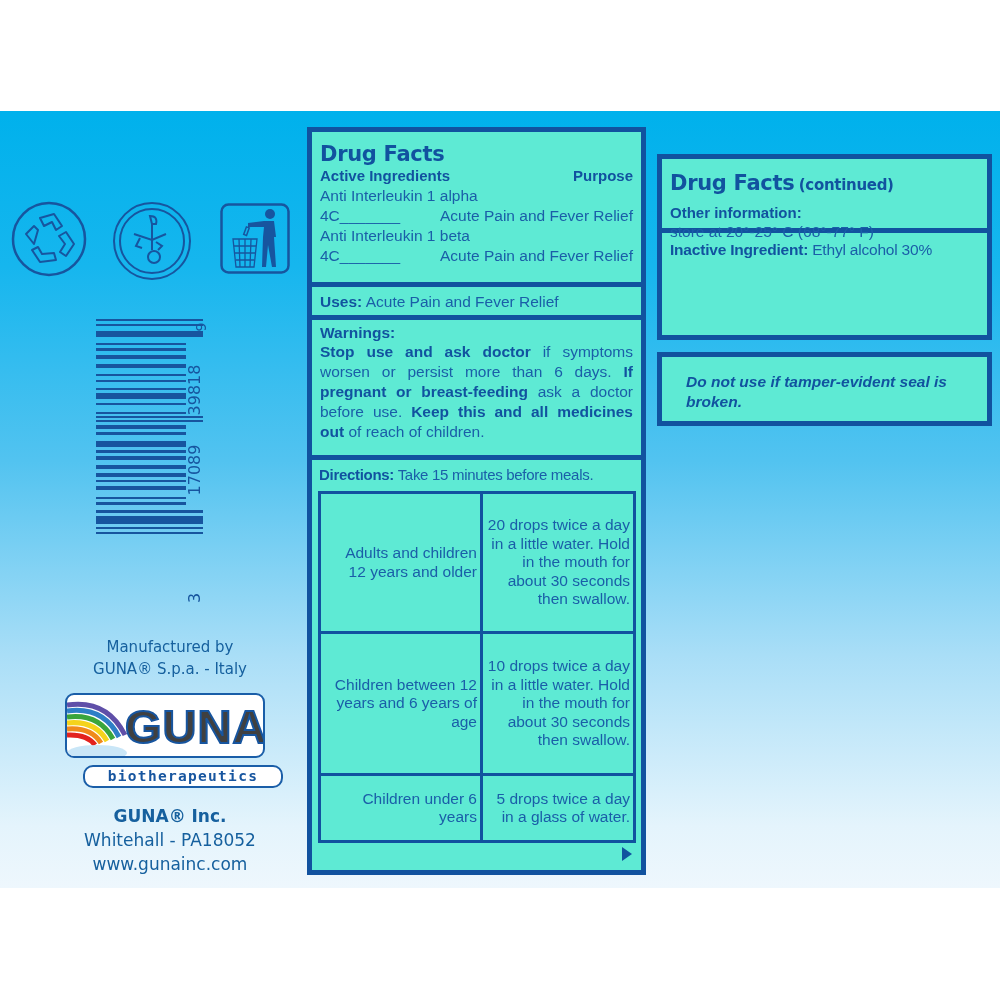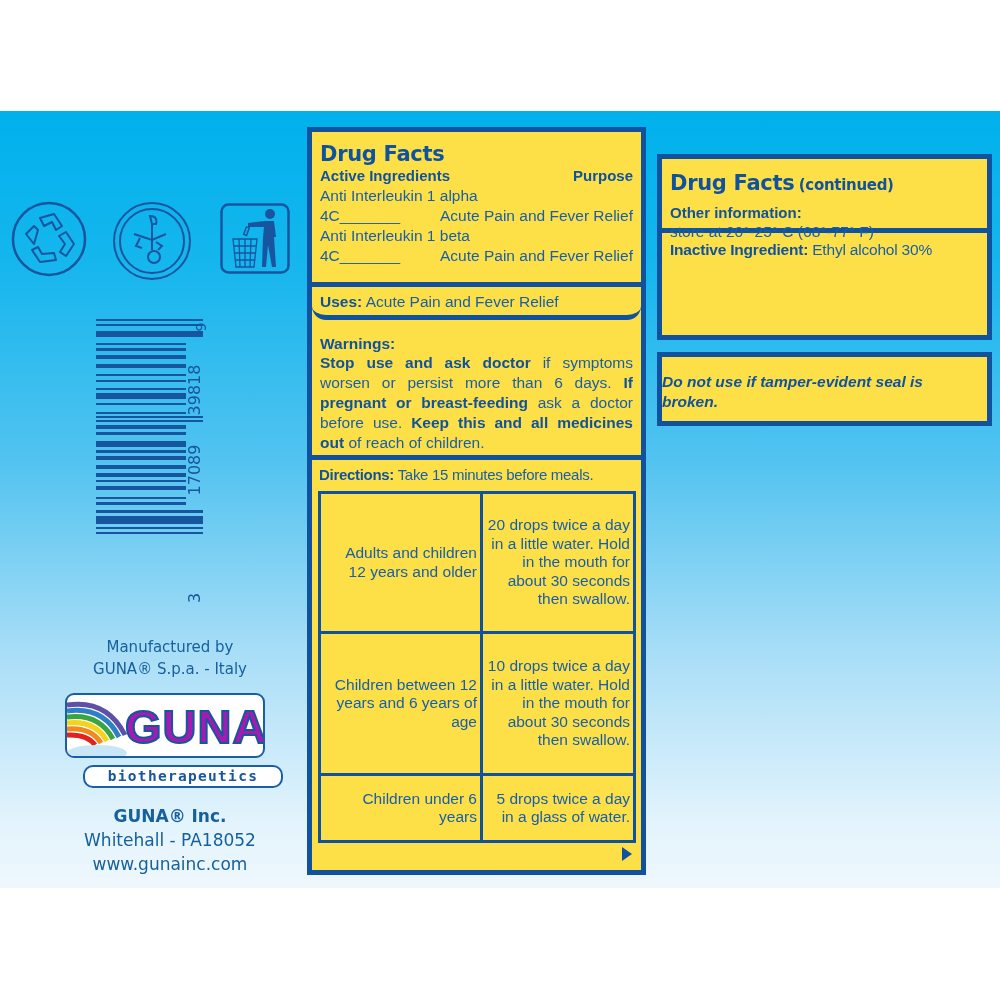--- a/index.html
+++ b/index.html
@@ -21,33 +21,33 @@
   .mfg-line { font-size: 15px; line-height: 22px; }
   .guna-inc { font-size: 17px; font-weight: bold; line-height: 24px; }
   .addr { font-size: 17px; line-height: 24px; }
 
   .logo-box {
     position: absolute; left: 65px; top: 693px; width: 200px; height: 65px;
     border: 2px solid #1a5ea8; border-radius: 9px; background: #ffffff; overflow: hidden;
   }
   .logo-text {
     position: absolute; left: 58px; top: 6px; font-family: "Liberation Sans", sans-serif;
-    font-weight: bold; font-size: 47px; letter-spacing: 1px; color: #a21caf;
+    font-weight: bold; font-size: 47px; letter-spacing: 1px; color: #404040;
     -webkit-text-stroke: 2px #17559f; line-height: 52px;
   }
   .bio-box {
     position: absolute; left: 83px; top: 765px; width: 200px; height: 23px;
     border: 2px solid #1a5ea8; border-radius: 10px; background: #ffffff;
     text-align: center; font-family: "DejaVu Sans Mono", monospace; font-weight: bold;
     font-size: 14.5px; line-height: 19px; letter-spacing: 1.3px; color: #17559f;
   }
 
   
   .panel {
-    position: absolute; background: #fde047; border: 5px solid #11529f;
+    position: absolute; background: #5eead4; border: 5px solid #11529f;
   }
   .sect { border-bottom: 5px solid #11529f; padding: 0 8px; }
   .sect:last-child { border-bottom: none; }
 
   .df-title { font-family: "DejaVu Sans", sans-serif; font-weight: bold; font-size: 21px; color: #11529f; letter-spacing: -0.3px; }
   .df-cont { font-size: 15px; }
   .h-bold { font-weight: bold; font-size: 15px; color: #11529f; }
   .txt { font-size: 15.5px; line-height: 20px; color: #1a5ea8; }
   .b { font-weight: bold; color: #11529f; }
   .row-flex { display: flex; justify-content: space-between; }
@@ -184,26 +184,26 @@
       <span>4C_______</span>
       <span>Acute Pain and Fever Relief</span>
     </div>
     <div class="txt">Anti Interleukin 1 beta</div>
     <div class="txt row-flex">
       <span>4C_______</span>
       <span>Acute Pain and Fever Relief</span>
     </div>
   </div>
 
-  <div class="sect txt" style="height:33px; padding-top:5px;border-radius:14px;">
+  <div class="sect txt" style="height:33px; padding-top:5px;">
     <span class="b">Uses:</span>
     <span>Acute Pain and Fever Relief</span>
   </div>
 
-  <div class="sect" style="height:140px; padding-top:15px;">
+  <div class="sect" style="height:140px; padding-top:4px;">
     <div class="h-bold" style="font-size:15.5px;">Warnings:</div>
     <div class="txt" style="text-align:justify;">
       <span class="b">Stop use and ask doctor</span><span> if symptoms worsen or persist more than 6 days. </span><span class="b">If pregnant or breast-feeding</span><span> ask a doctor before use. </span><span class="b">Keep this and all medicines out</span><span> of reach of children.</span>
     </div>
   </div>
 
   <div class="sect" style="height:410px; padding:5px 4px 0 4px; position:relative; border-bottom:none;">
     <div class="txt" style="font-size:15px; padding-left:3px; margin-bottom:6px; letter-spacing:-0.3px;">
       <span class="b">Directions:</span>
       <span>Take 15 minutes before meals.</span>
@@ -236,15 +236,15 @@
     </div>
     <div class="h-bold" style="line-height:19px;margin-top:8px;">Other information:</div>
     <div class="txt">store at 20°-25° C (68°-77° F)</div>
   </div>
   <div class="sect txt" style="height:37px; padding-top:7px; letter-spacing:-0.2px;">
     <span class="b">Inactive Ingredient:</span>
     <span>Ethyl alcohol 30%</span>
   </div>
 </div>
 
-<div class="panel" style="left:657px; top:352px; width:335px; height:74px; padding:15px 8px 0 0;">
+<div class="panel" style="left:657px; top:352px; width:335px; height:74px; padding:15px 8px 0 24px;">
   <div style="font-weight:bold; font-style:italic; font-size:15.5px; line-height:20px; color:#11529f;">Do not use if tamper-evident seal is broken.</div>
 </div>
 
 </body></html>

